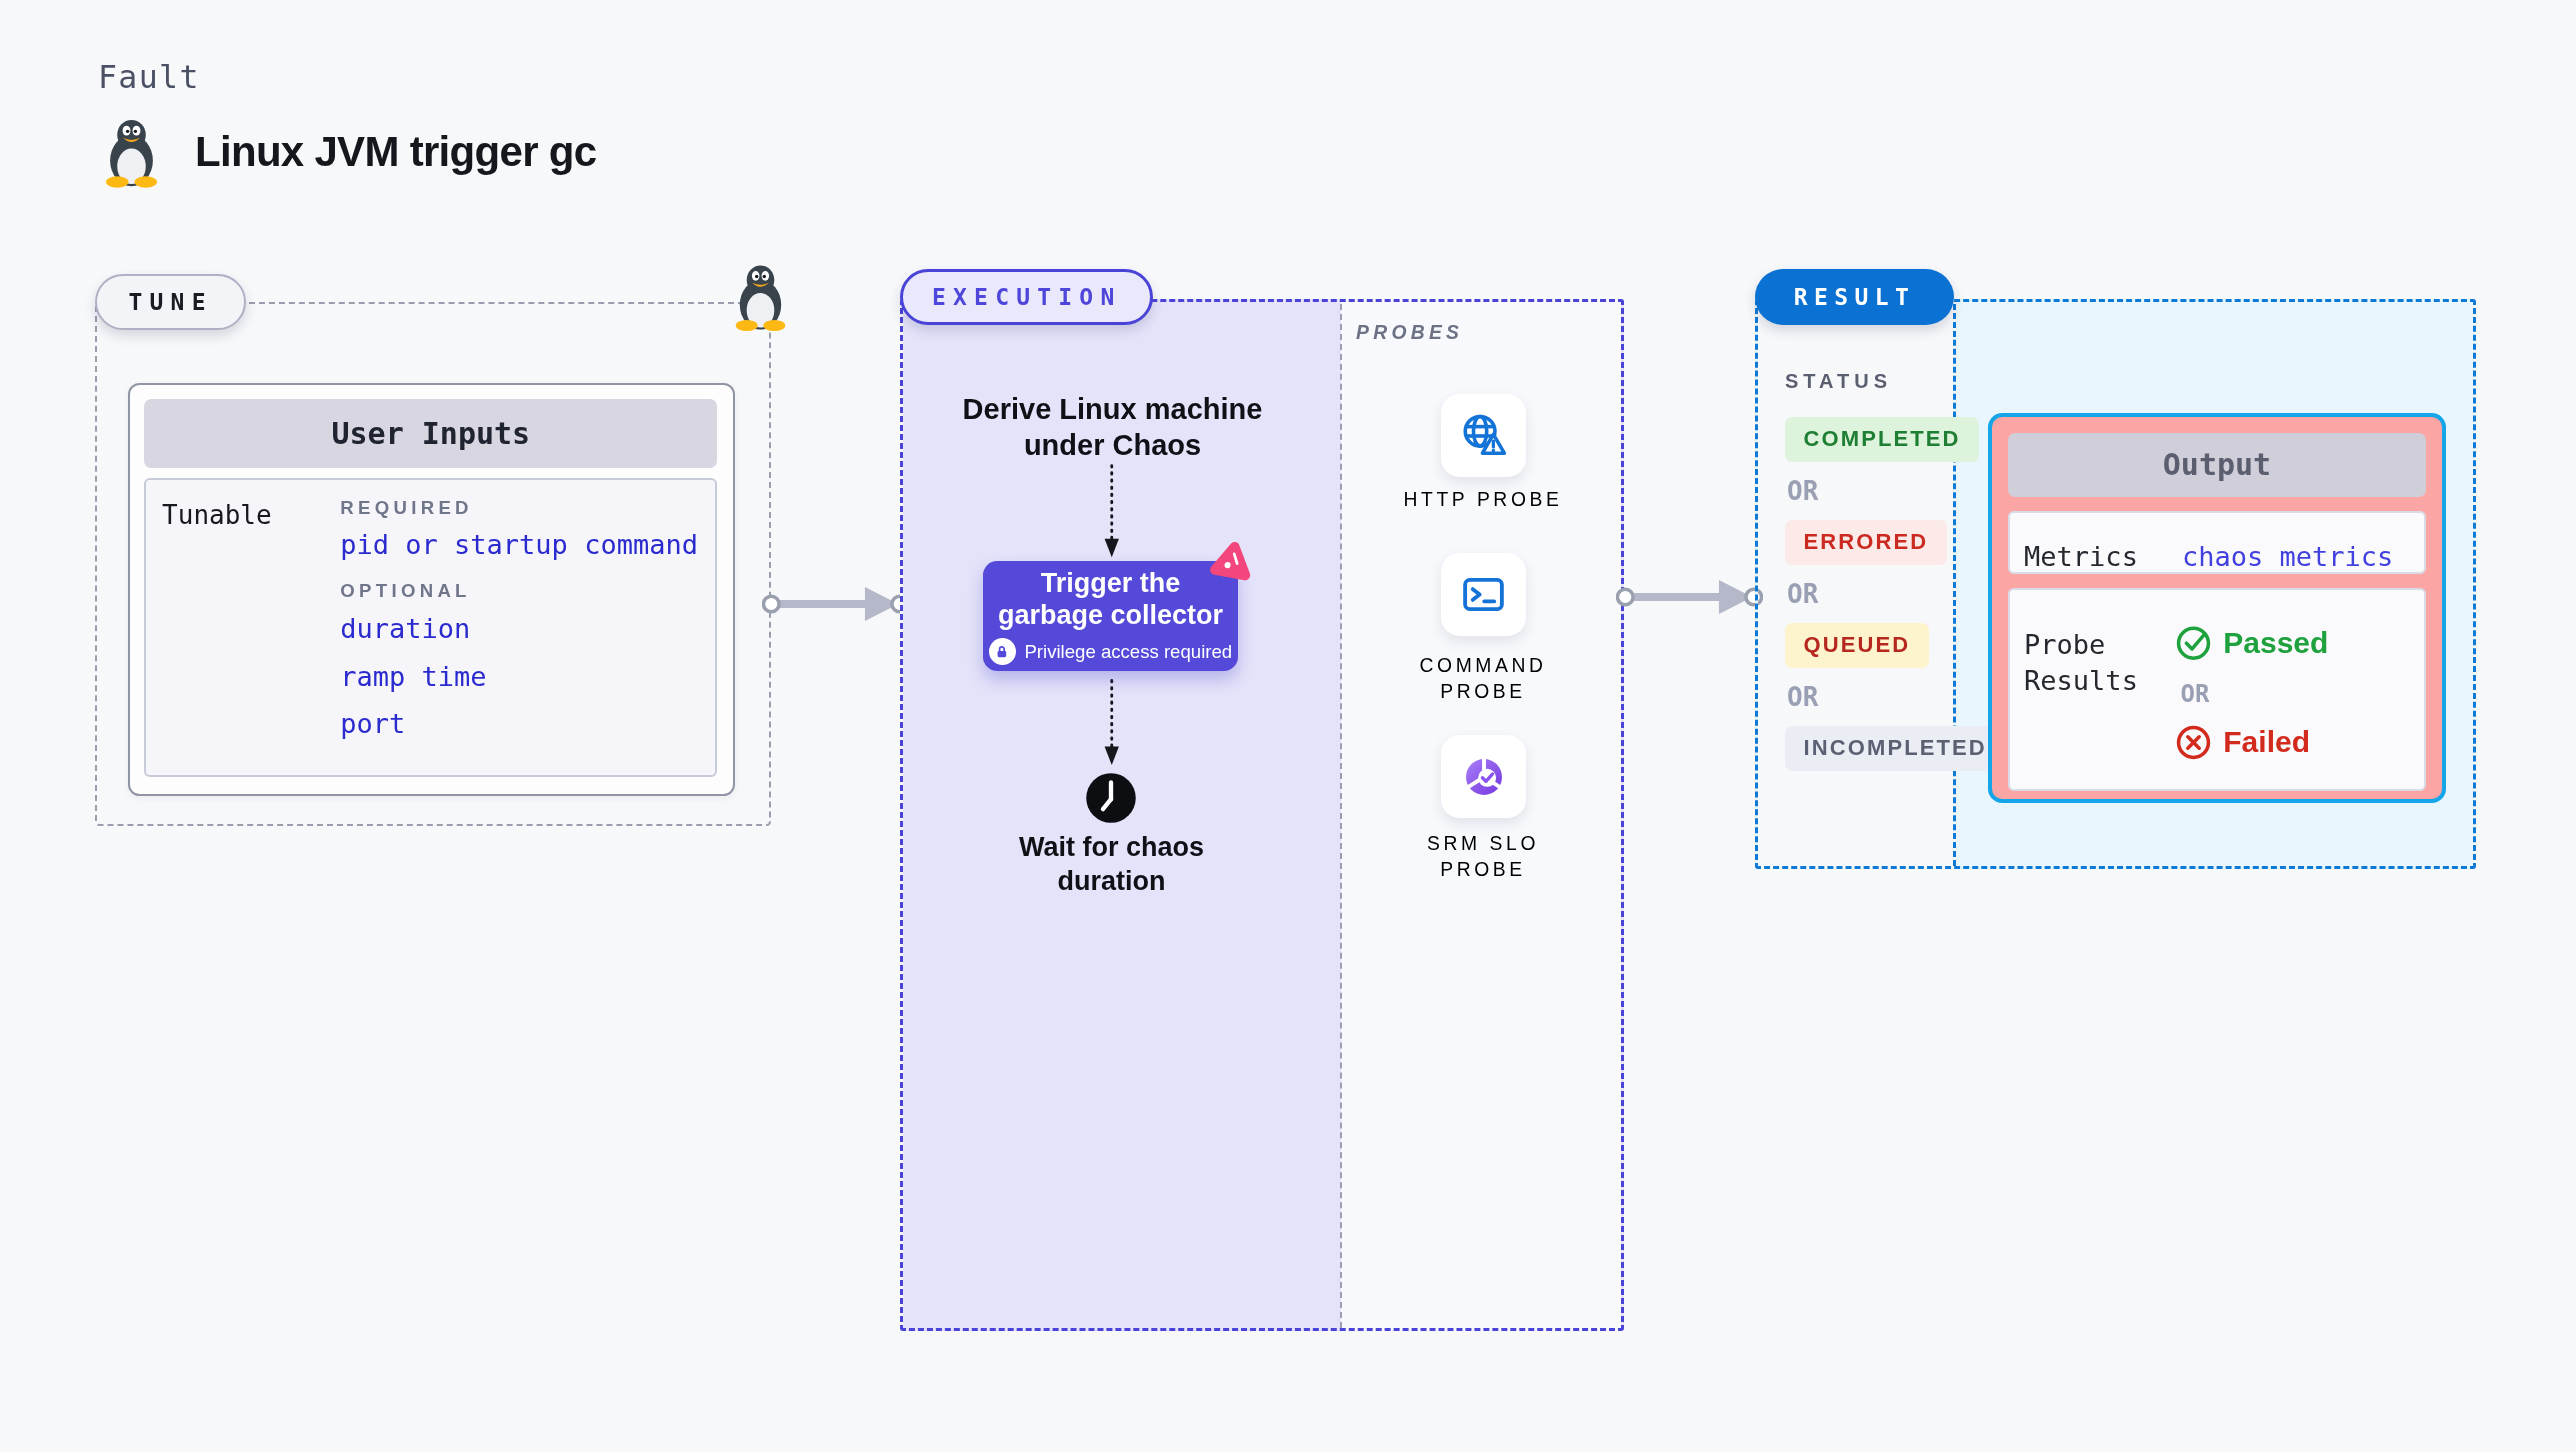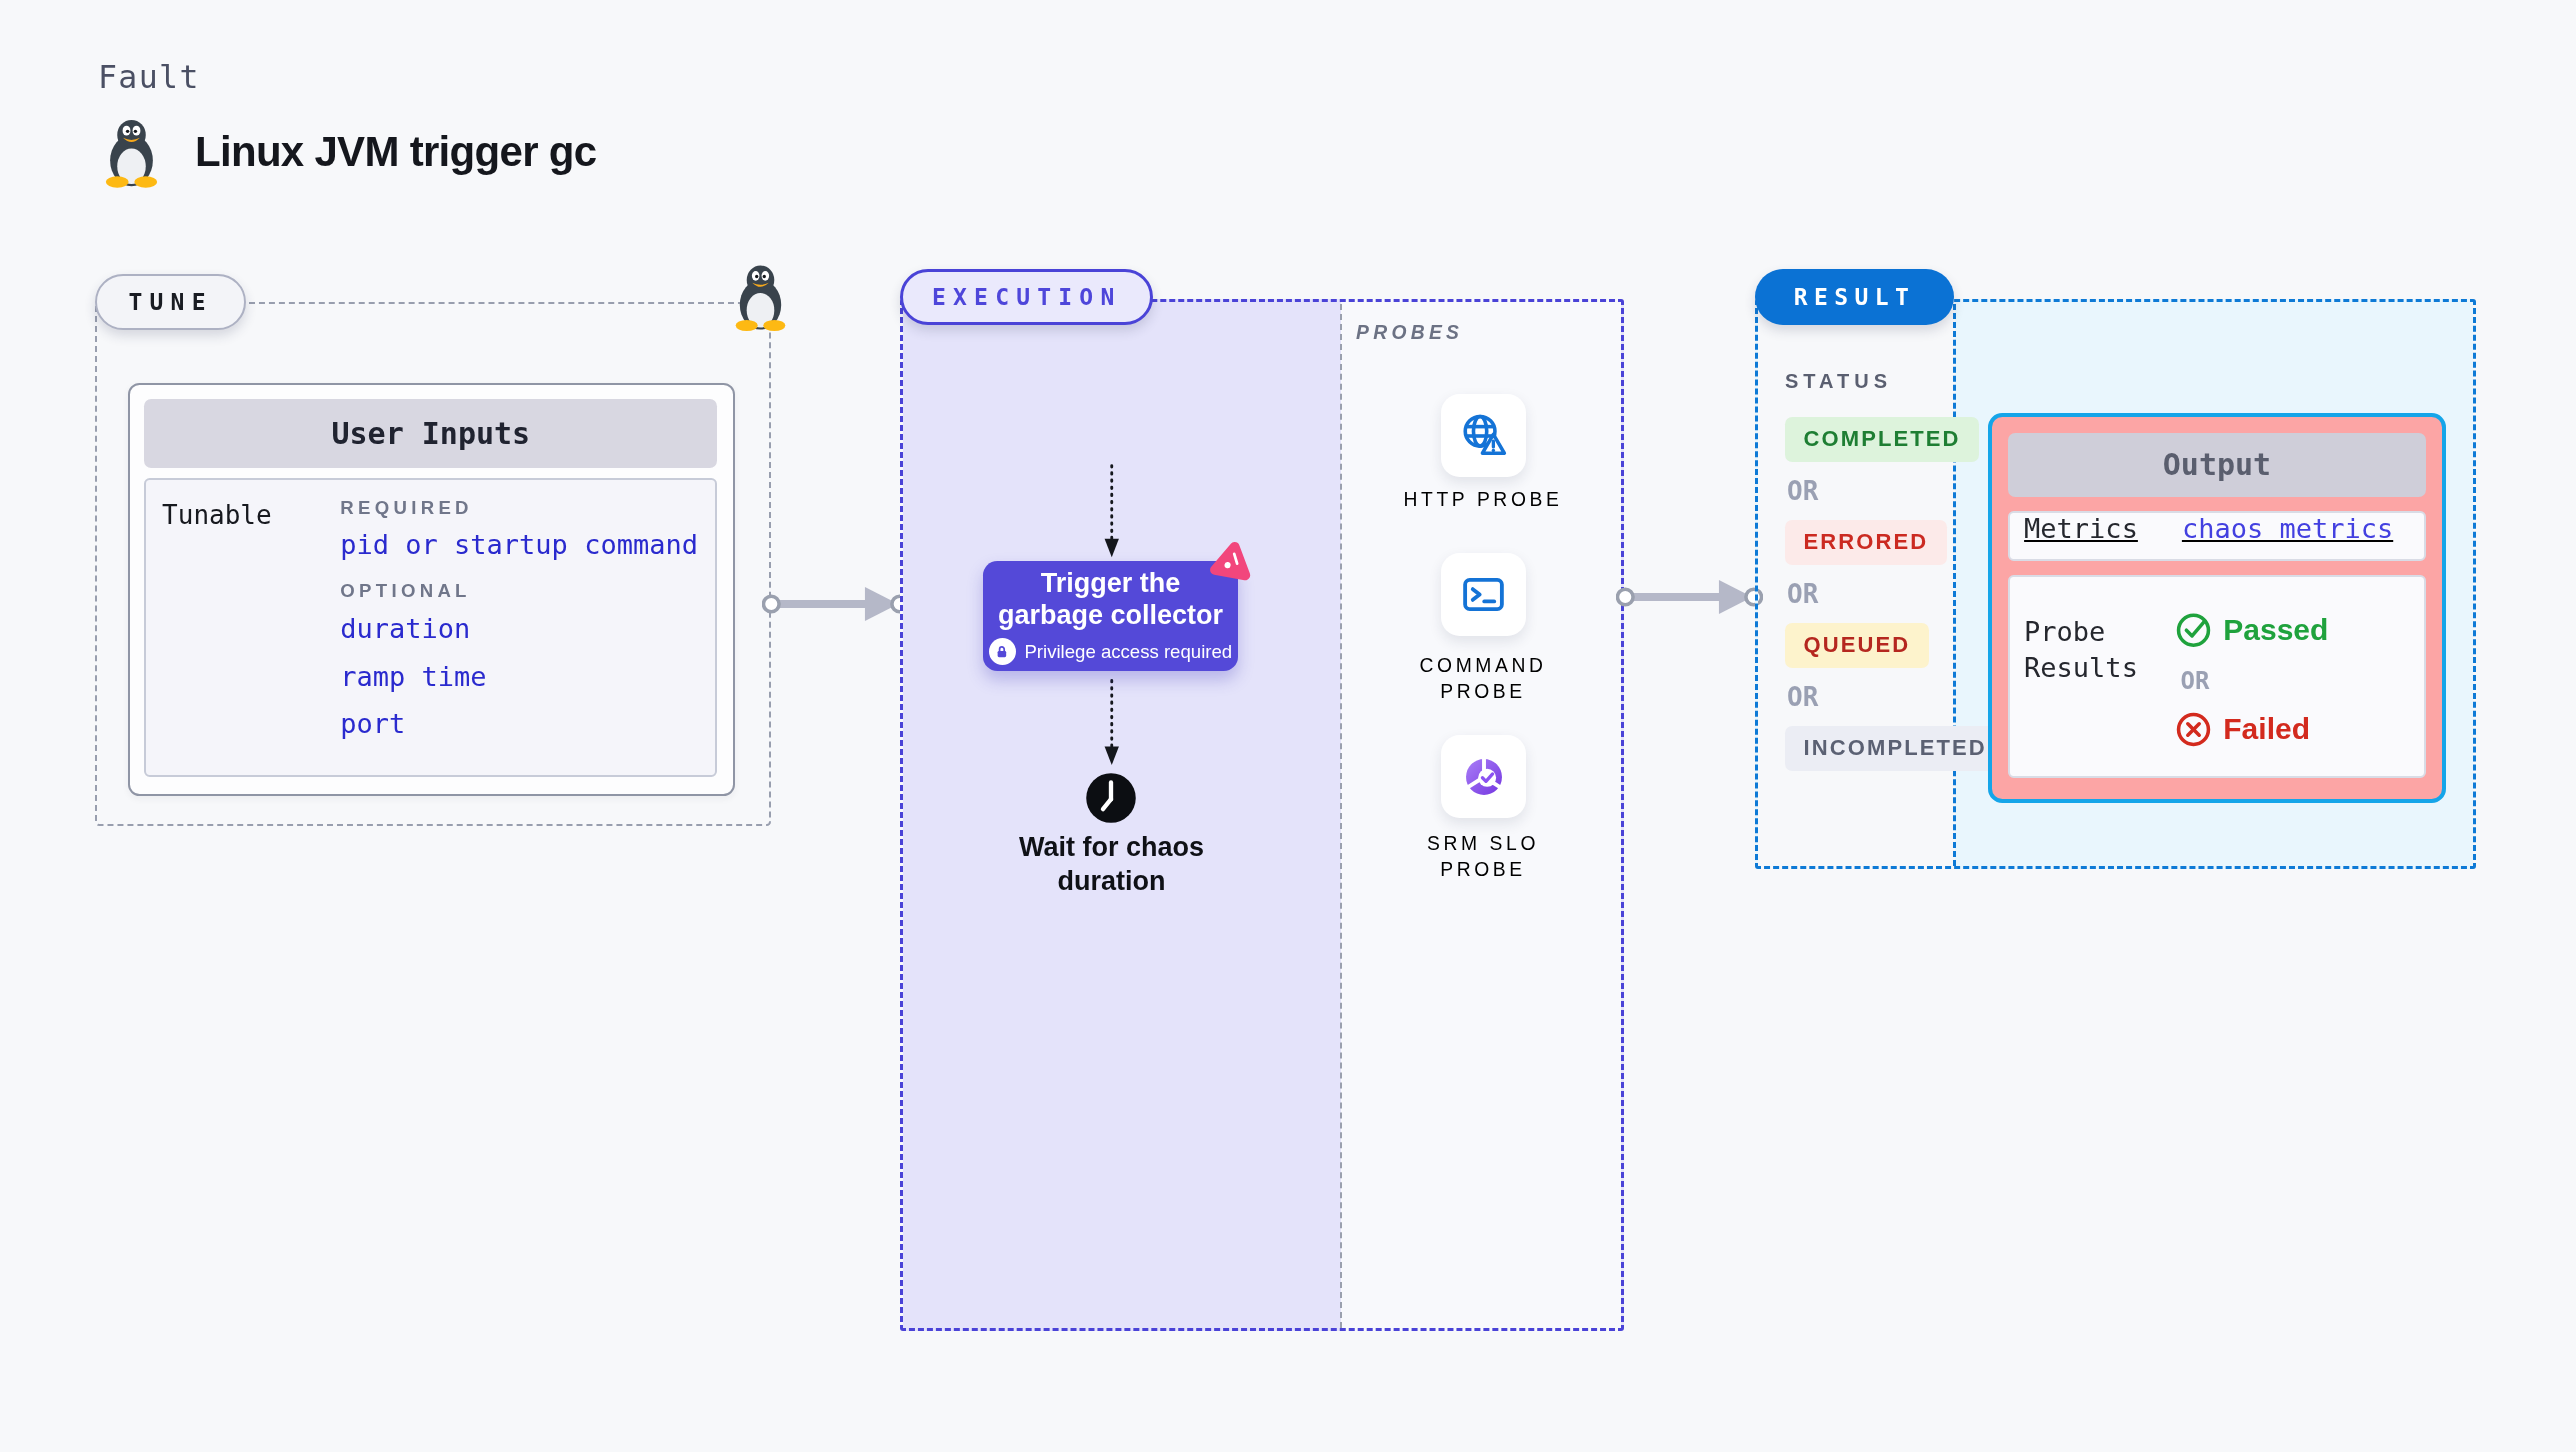--- a/index.html
+++ b/index.html
@@ -86,21 +86,21 @@
   #status-errored     { top:520px;  background:#fceae9; color:#cb2a21; }
   #status-queued      { top:623px;  background:#fdf3cc; color:#b5271f; }
   #status-incompleted { top:726px; background:#ebedf4; color:#5b6173; }
   .or-status { left:1787px; font-family:"DejaVu Sans Mono", monospace; font-weight:bold; font-size:26px; color:#9aa0b3; }
   #or-1 { top:476px; } #or-2 { top:579px; } #or-3 { top:682px; }
 
   #output-card { left:1988px; top:413px; width:458px; height:390px; background:#fca5a5; border:4.3px solid #15a5e9; border-radius:14.3px; padding:15.8px; }
   #output-header { height:64px; background:#cfced9; border-radius:7.2px; display:flex; align-items:center; justify-content:center;
     font-family:"DejaVu Sans Mono", monospace; font-weight:bold; font-size:30px; color:#5a5e6e; margin-bottom:14.3px; }
   .output-row { border:2.1px solid #d9dce6; border-radius:5.7px; background:#fafafd; }
-  #row-metrics { height:50px; display:flex; align-items:flex-start; padding:0 14.3px; margin-bottom:14.3px;text-decoration:underline; }
+  #row-metrics { height:63px; display:flex; align-items:flex-end; padding:0 14.3px; margin-bottom:14.3px; }
   #metrics-label { font-family:"DejaVu Sans Mono", monospace; font-size:27px; color:#25272e; }
   #metrics-value { font-family:"DejaVu Sans Mono", monospace; font-size:27px; color:#4340e0; margin-left:44px; cursor:pointer; }
   #row-results { height:203px; position:relative; }
   #pr-label { position:absolute; left:14.3px; top:37px; width:165px; font-family:"DejaVu Sans Mono", monospace; font-size:27px; line-height:36px; color:#25272e; }
   #pr-col { position:absolute; left:165px; top:34px; }
   .pr-row { display:flex; align-items:center; gap:11.5px; }
   #passed-text { font-weight:bold; font-size:30px; color:#1fa23d; }
   #failed-text { font-weight:bold; font-size:30px; color:#d32a1e; }
   #pr-or { margin:18.6px 0 15.8px 5.7px; font-family:"DejaVu Sans Mono", monospace; font-weight:bold; font-size:24px; color:#9aa0b3; }
 </style>
@@ -156,20 +156,21 @@
     <line x1="14" y1="31" x2="152" y2="31" stroke="#b5b8c8" stroke-width="11"></line>
     <polygon points="144,7 144,55 191,31" fill="#b5b8c8"></polygon>
     <circle cx="12" cy="31" r="11" fill="#ffffff" stroke="#9aa0ae" stroke-width="5"></circle>
     <circle cx="193" cy="31" r="11" fill="#ffffff" stroke="#9aa0ae" stroke-width="5"></circle>
   </svg>
 
   <div class="abs" id="exec-box"></div>
   <div class="abs" id="exec-divider"></div>
   <div class="abs stage-pill" id="exec-badge">EXECUTION</div>
 
+  <div class="abs sans" id="derive-label">Derive Linux machine under Chaos</div>
 
   <svg class="abs dotted-arrow" id="dotted-arrow-a" width="21.5" height="97" viewBox="0 0 30 135">
     <line x1="15" y1="2" x2="15" y2="104" stroke="#14171c" stroke-width="4" stroke-dasharray="2 8" stroke-linecap="round"></line>
     <polygon points="15,130 5,104 25,104" fill="#14171c"></polygon>
   </svg>
 
   <div class="abs" id="fault-button">
     <div class="sans" id="fault-button-title">Trigger the garbage collector</div>
     <div id="fault-button-note">
       <span id="lock-circle">

